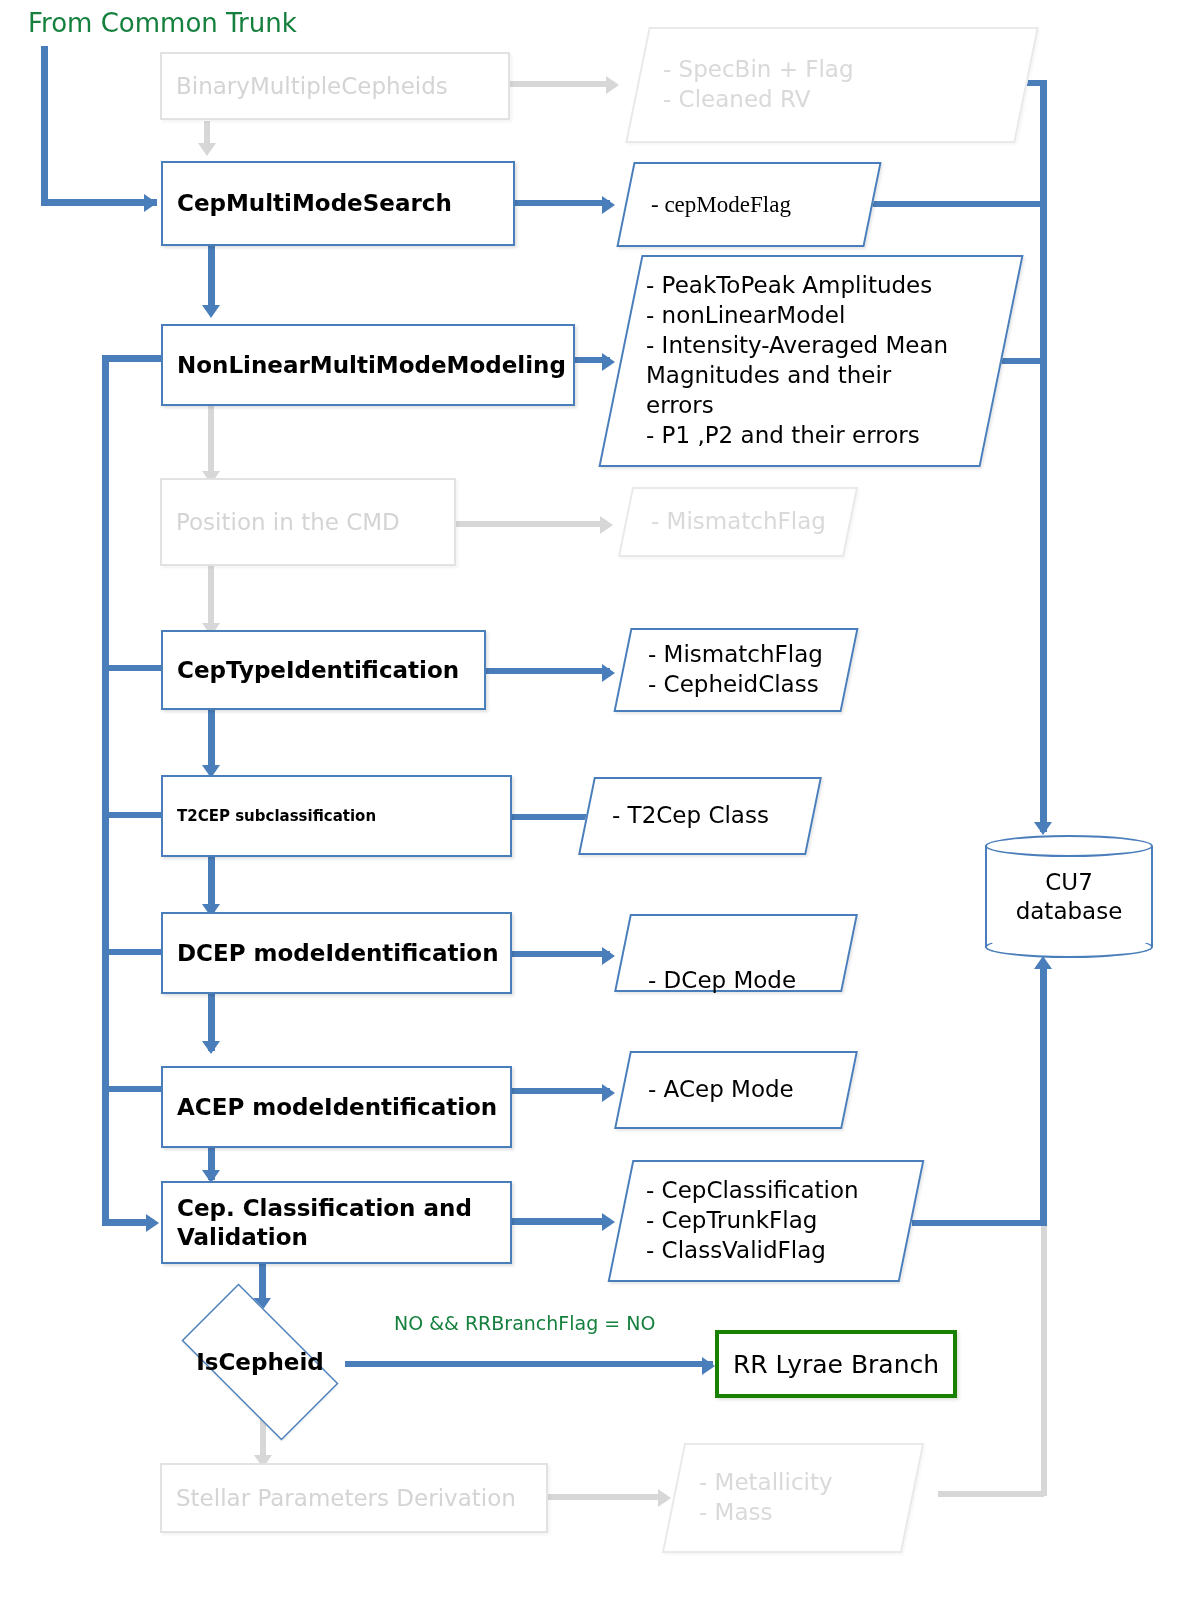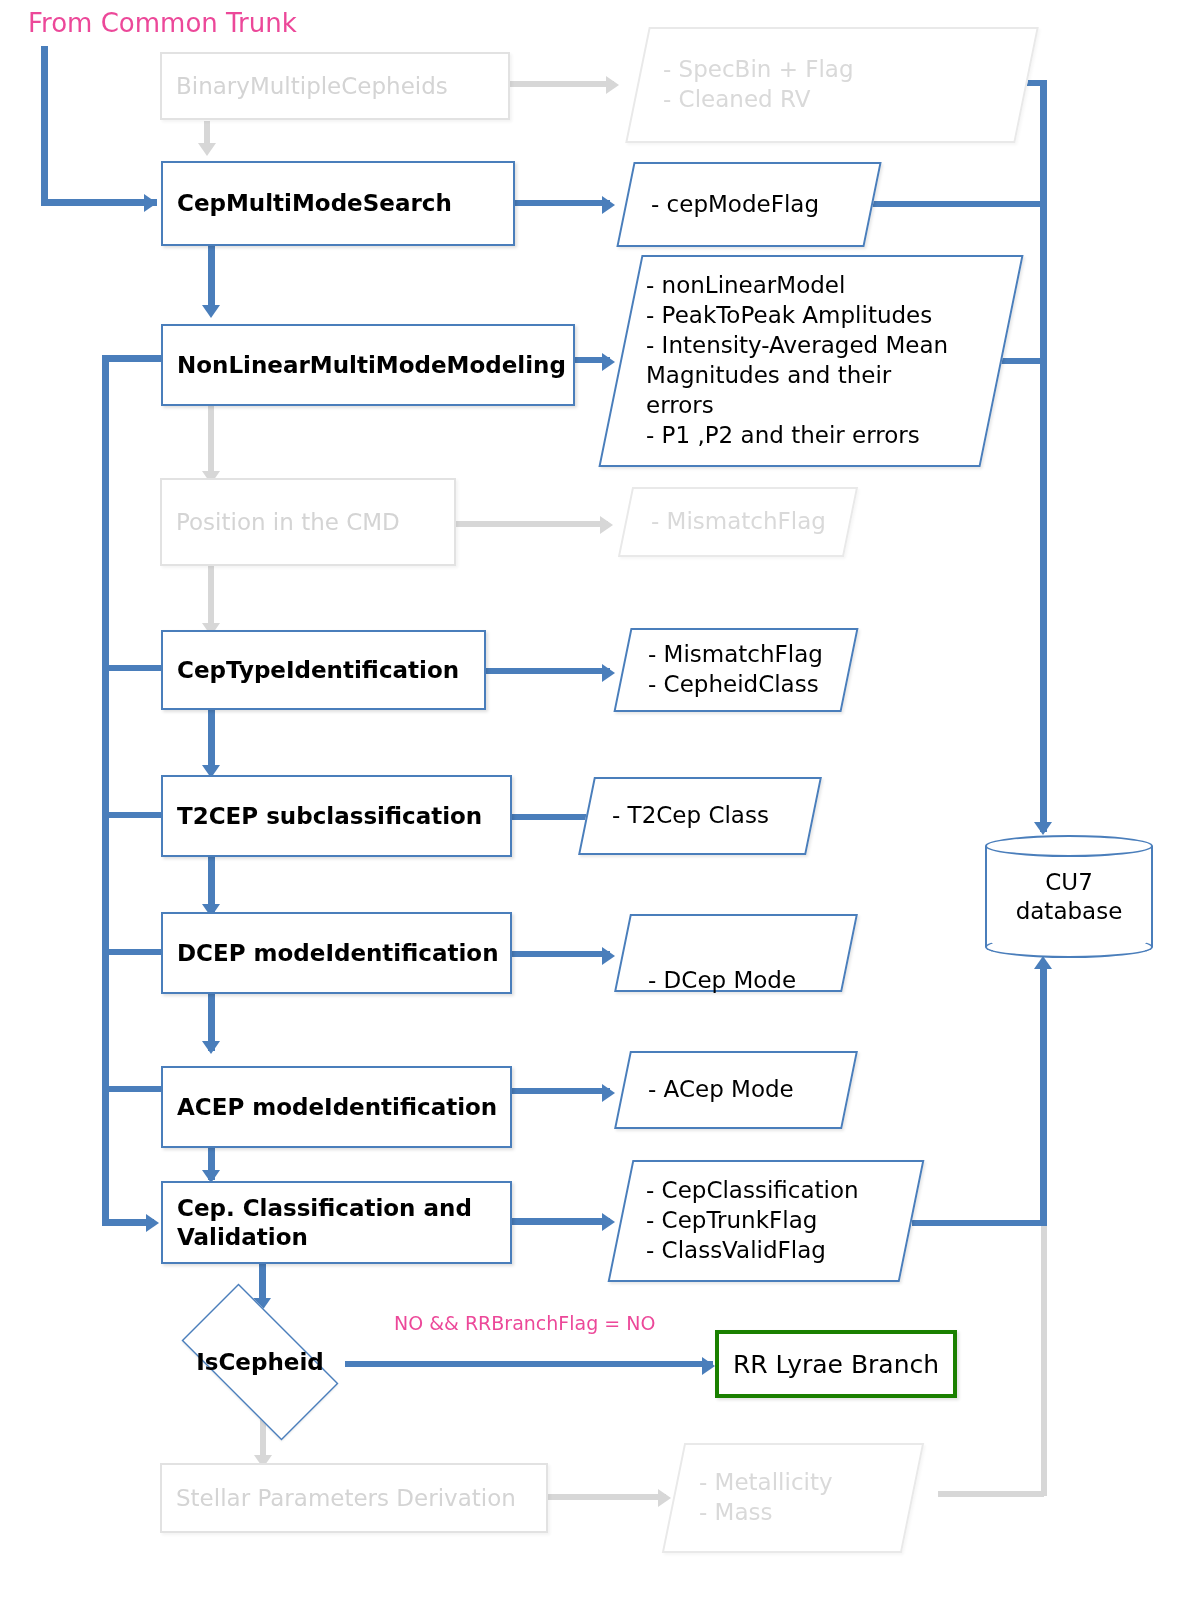--- a/index.html
+++ b/index.html
@@ -112,21 +112,21 @@
   
   .seg{position:absolute;background:#4a7ebb;}
   .seg.g{background:#d7d7d7;}
   .arw{position:absolute;width:0;height:0;}
   .arw.down{border-left:9px solid transparent;border-right:9px solid transparent;border-top:13px solid #4a7ebb;}
   .arw.up{border-left:9px solid transparent;border-right:9px solid transparent;border-bottom:13px solid #4a7ebb;}
   .arw.right{border-top:9px solid transparent;border-bottom:9px solid transparent;border-left:13px solid #4a7ebb;}
   .arw.down.g{border-top-color:#d7d7d7;}
   .arw.right.g{border-left-color:#d7d7d7;}
 
-  .freetext{position:absolute;color:#ec4899;white-space:nowrap;}
+  .freetext{position:absolute;color:#15803d;white-space:nowrap;}
 </style>
 </head>
 <body>
 
 <div id="stage">
 
   <div class="freetext" style="left:28px;top:8px;font-size:26px;">From Common Trunk</div>
 
   <div class="freetext" style="left:394px;top:1312px;font-size:19px;">NO &amp;&amp; RRBranchFlag = NO</div>
 
@@ -229,21 +229,21 @@
 
   <div class="node proc dim" style="left:160px;top:478px;width:296px;height:88px;">
     <div class="lbl" style="font-size:23px;">Position in the CMD</div>
   </div>
 
   <div class="node proc" style="left:161px;top:630px;width:325px;height:80px;">
     <div class="lbl" style="font-size:23px;">CepTypeIdentification</div>
   </div>
 
   <div class="node proc" style="left:161px;top:775px;width:351px;height:82px;">
-    <div class="lbl" style="font-size:23px;">T2CEP subclassification</div>
+    <div class="lbl" style="font-size:15px;">T2CEP subclassification</div>
   </div>
 
   <div class="node proc" style="left:161px;top:912px;width:351px;height:82px;">
     <div class="lbl" style="font-size:23px;">DCEP modeIdentification</div>
   </div>
 
   <div class="node proc" style="left:161px;top:1049px;width:351px;height:82px;margin-top:17px;">
     <div class="lbl" style="font-size:23px;">ACEP modeIdentification</div>
   </div>
 
@@ -256,26 +256,26 @@
     <div class="lbl" style="font-size:23px;">Stellar Parameters Derivation</div>
   </div>
 
   <div class="data dim" style="left:637px;top:27px;width:390px;height:116px;">
     <div class="skin"></div>
     <div class="txt" style="font-size:23px;"><div>- SpecBin + Flag</div><div>- Cleaned RV</div></div>
   </div>
 
   <div class="data" style="left:625px;top:162px;width:248px;height:85px;">
     <div class="skin"></div>
-    <div class="txt" style="font-size:23px;"><div>- cepModeFlag</div></div>
+    <div class="txt" style="font-size:23px;font-family:Liberation Serif, serif;"><div>- cepModeFlag</div></div>
   </div>
 
   <div class="data" style="left:620px;top:255px;width:382px;height:212px;">
     <div class="skin"></div>
-    <div class="txt" style="font-size:23px;"><div>- nonLinearModel</div><div>- PeakToPeak Amplitudes</div><div>- Intensity-Averaged Mean</div><div>   Magnitudes and their</div><div>   errors</div><div>- P1 ,P2 and their errors</div></div>
+    <div class="txt" style="font-size:23px;"><div>- PeakToPeak Amplitudes</div><div>- nonLinearModel</div><div>- Intensity-Averaged Mean</div><div>   Magnitudes and their</div><div>   errors</div><div>- P1 ,P2 and their errors</div></div>
   </div>
 
   <div class="data dim" style="left:625px;top:487px;width:226px;height:70px;">
     <div class="skin"></div>
     <div class="txt" style="font-size:23px;"><div>- MismatchFlag</div></div>
   </div>
 
   <div class="data" style="left:622px;top:628px;width:228px;height:84px;">
     <div class="skin"></div>
     <div class="txt" style="font-size:23px;"><div>- MismatchFlag</div><div>- CepheidClass</div></div>

